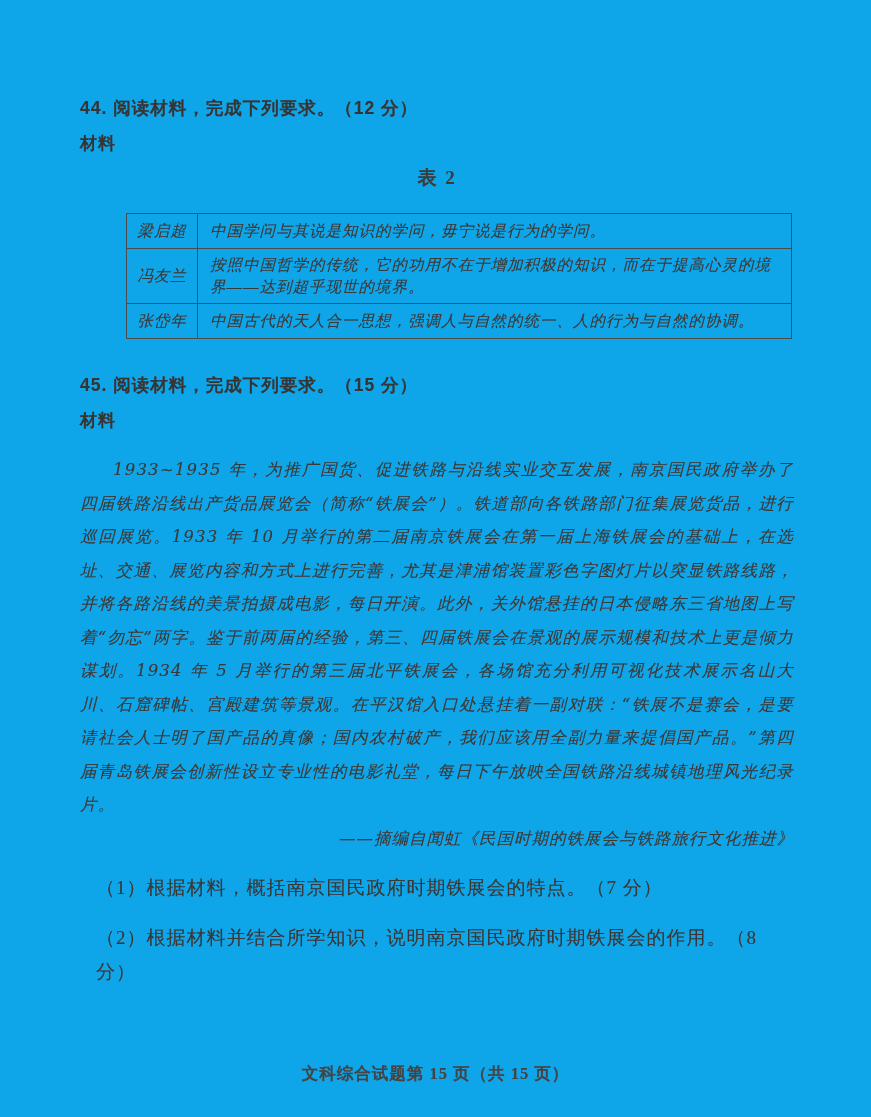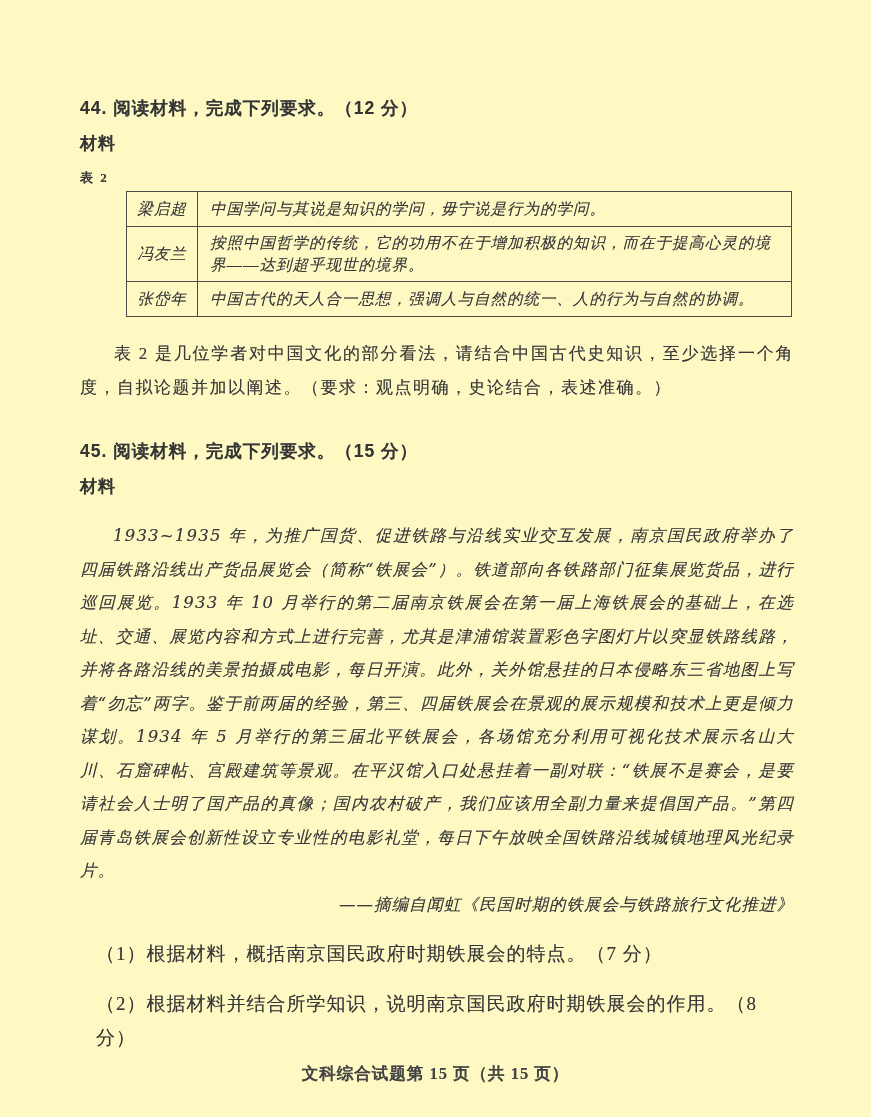--- a/index.html
+++ b/index.html
@@ -1,42 +1,43 @@
 <!DOCTYPE html>
 <html><head>
 <meta charset="utf-8">
 <style>
   html,body{margin:0;padding:0;background:#ffffff;}
   .page{
     position:relative;
     width:871px;height:1117px;
     margin:0 auto;
-    background:#fef9c3;
+    background:#0ea5e9;
     color:#3c3c3c;
     text-shadow:0 0 0.6px rgba(80,80,80,.55);
     overflow:hidden;
   }
   .content{position:absolute;left:80px;top:96px;width:714px;}
 
   .q-heading{
     margin:0;
     font-family:"Liberation Sans",sans-serif;
     font-weight:700;font-size:17.5px;line-height:24px;
     letter-spacing:1px;color:#353535;
   }
   .material-label{
     margin:12px 0 0 0;
     font-family:"Liberation Sans",sans-serif;
     font-weight:700;font-size:17px;line-height:24px;
     letter-spacing:1px;color:#353535;
   }
   .table-caption{
-    margin:11px 0 2px 0;
+    margin:11px 0 24px 0;
+    text-align:center;
     font-family:"Liberation Serif",serif;
-    font-weight:700;font-size:13px;line-height:22px;
+    font-weight:700;font-size:19px;line-height:22px;
     letter-spacing:2px;
   }
   table.views-table{
     border-collapse:collapse;
     margin-left:46px;
     width:666px;
     table-layout:fixed;
   }
   table.views-table td{
     border:1.5px solid #4c4c4c;
@@ -116,21 +117,20 @@
             <td class="scholar">冯友兰</td>
             <td class="view">按照中国哲学的传统，它的功用不在于增加积极的知识，而在于提高心灵的境界——达到超乎现世的境界。</td>
           </tr>
           <tr>
             <td class="scholar">张岱年</td>
             <td class="view">中国古代的天人合一思想，强调人与自然的统一、人的行为与自然的协调。</td>
           </tr>
         </tbody>
       </table>
 
-      <p class="prompt">表 2 是几位学者对中国文化的部分看法，请结合中国古代史知识，至少选择一个角度，自拟论题并加以阐述。（要求：观点明确，史论结合，表述准确。）</p>
     </section>
 
     <section class="q45">
       <p class="q-heading">45. 阅读材料，完成下列要求。（15 分）</p>
       <p class="material-label">材料</p>
       <p class="material-text">1933~1935 年，为推广国货、促进铁路与沿线实业交互发展，南京国民政府举办了四届铁路沿线出产货品展览会（简称“铁展会”）。铁道部向各铁路部门征集展览货品，进行巡回展览。1933 年 10 月举行的第二届南京铁展会在第一届上海铁展会的基础上，在选址、交通、展览内容和方式上进行完善，尤其是津浦馆装置彩色字图灯片以突显铁路线路，并将各路沿线的美景拍摄成电影，每日开演。此外，关外馆悬挂的日本侵略东三省地图上写着“勿忘”两字。鉴于前两届的经验，第三、四届铁展会在景观的展示规模和技术上更是倾力谋划。1934 年 5 月举行的第三届北平铁展会，各场馆充分利用可视化技术展示名山大川、石窟碑帖、宫殿建筑等景观。在平汉馆入口处悬挂着一副对联：“铁展不是赛会，是要请社会人士明了国产品的真像；国内农村破产，我们应该用全副力量来提倡国产品。”第四届青岛铁展会创新性设立专业性的电影礼堂，每日下午放映全国铁路沿线城镇地理风光纪录片。</p>
       <p class="attribution">——摘编自闻虹《民国时期的铁展会与铁路旅行文化推进》</p>
       <p class="subq">（1）根据材料，概括南京国民政府时期铁展会的特点。（7 分）</p>
       <p class="subq">（2）根据材料并结合所学知识，说明南京国民政府时期铁展会的作用。（8 分）</p>
     </section>

